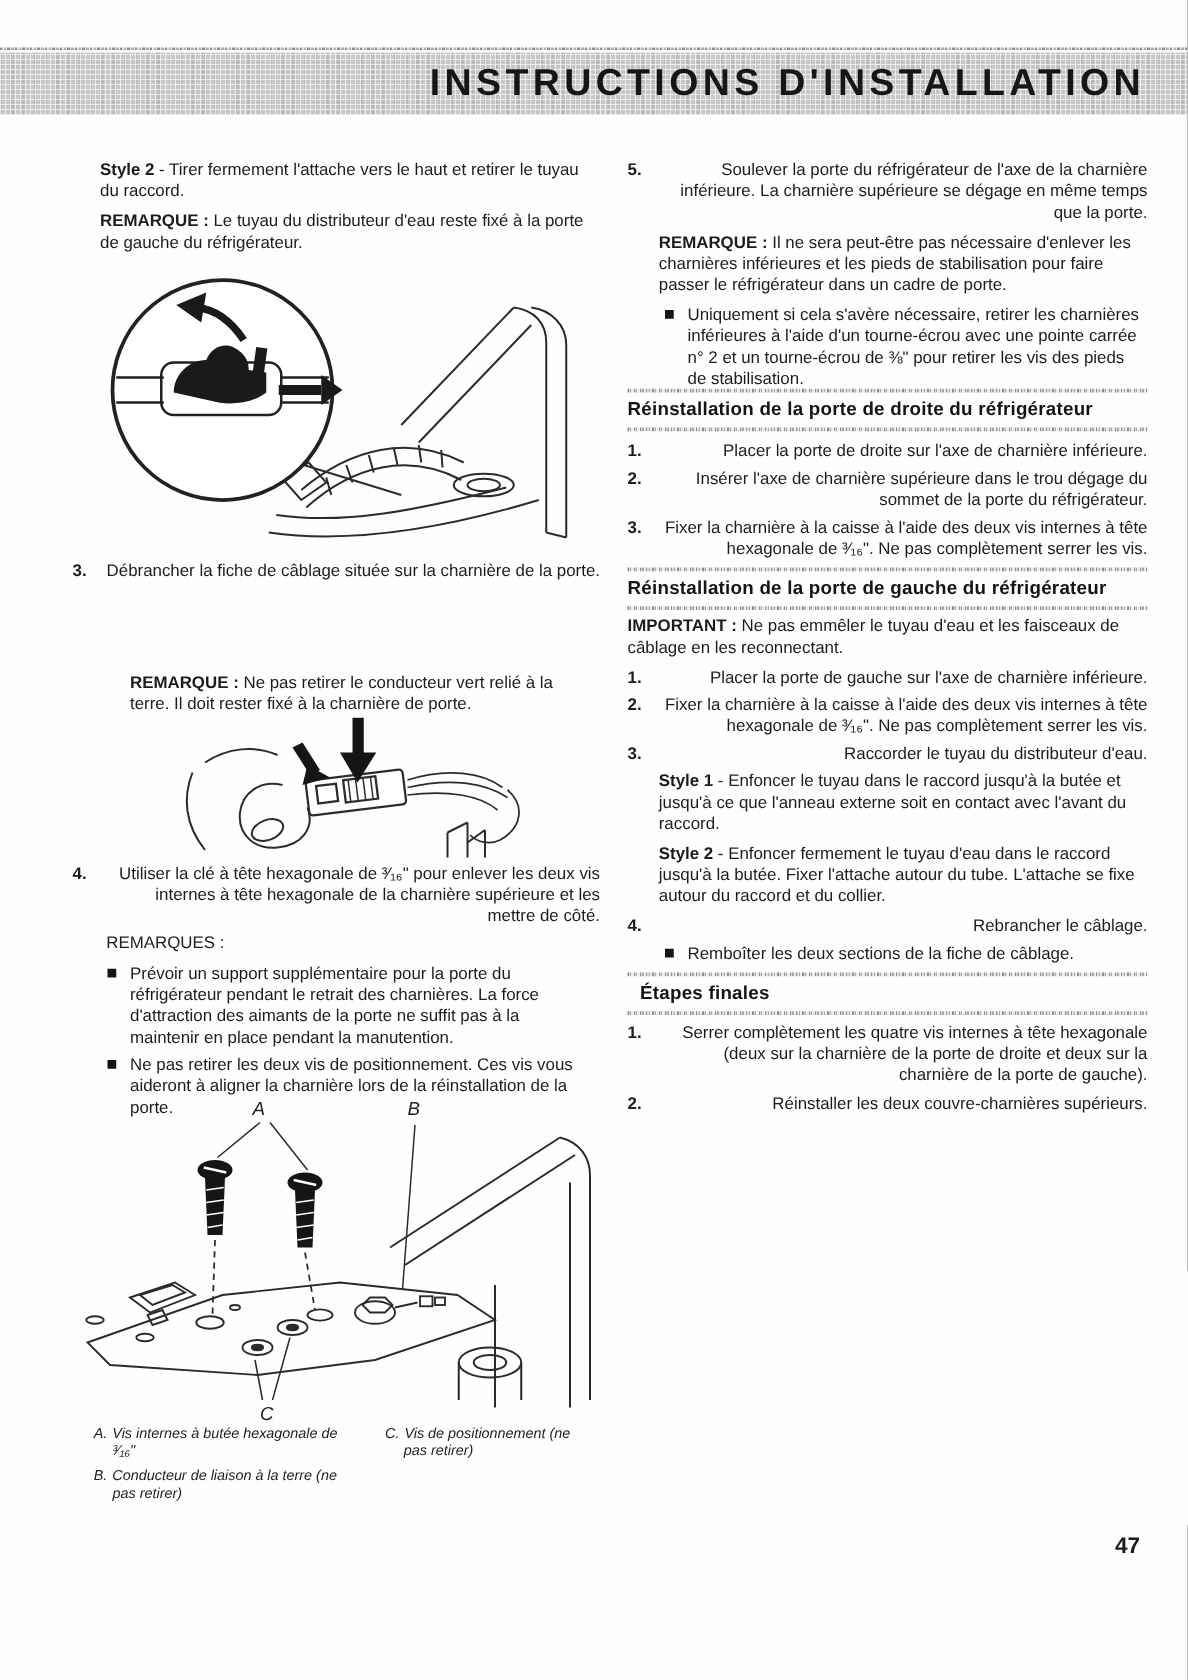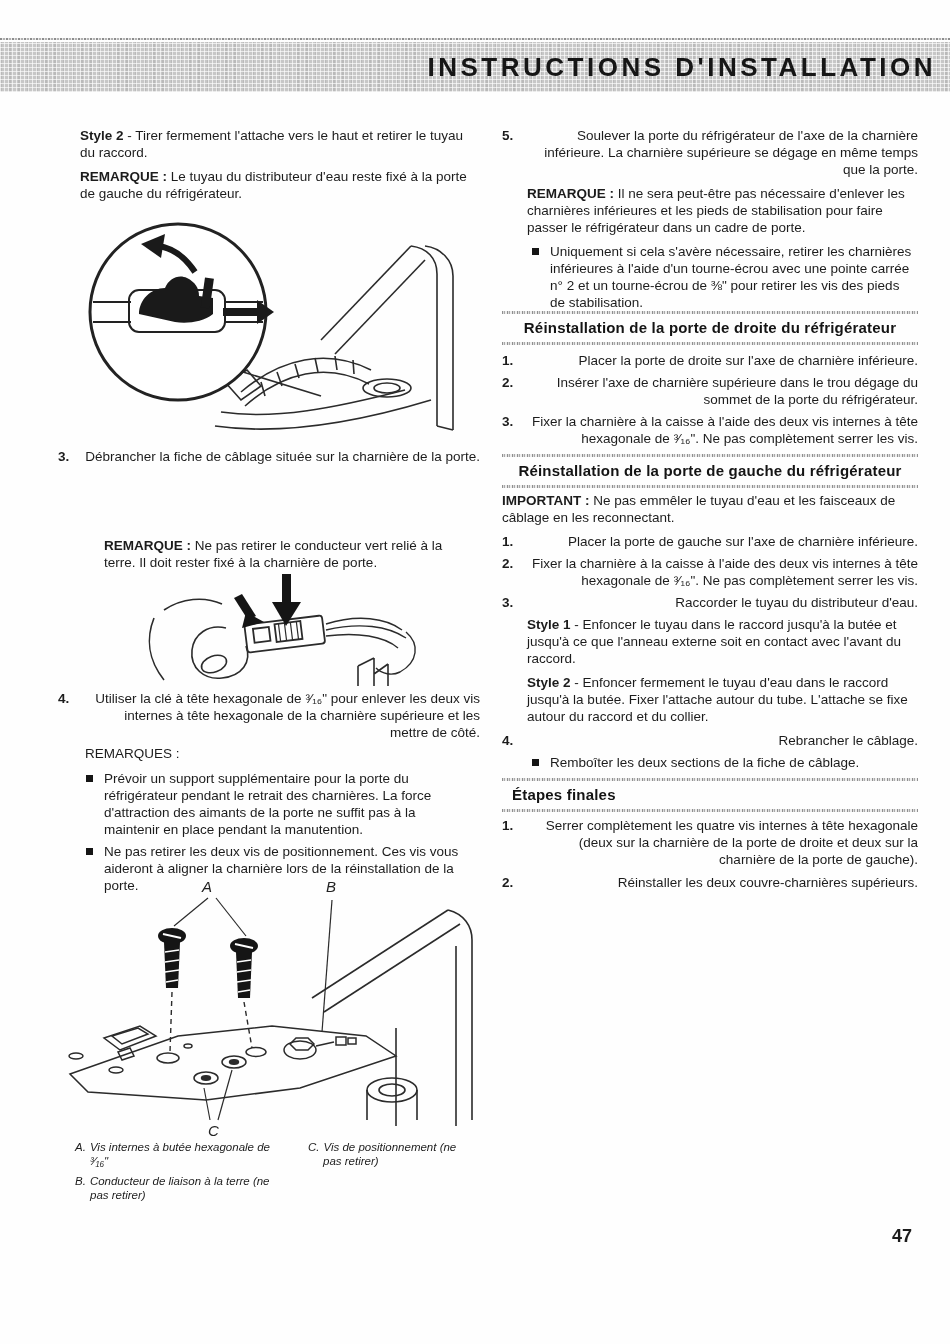--- a/index.html
+++ b/index.html
@@ -5,34 +5,34 @@
   html,body{margin:0;padding:0;background:#888;}
   .page{position:relative;width:950px;height:1344px;background:#fefefe;
         font-family:"Liberation Sans","DejaVu Sans",sans-serif;color:#1c1c1c;overflow:hidden;margin:0 auto;}
   .toprule{position:absolute;left:0;top:38px;width:100%;height:2px;
         background:repeating-linear-gradient(90deg,#8d8d8d 0 2px,#e6e6e6 2px 3px,#b0b0b0 3px 5px,#efefef 5px 6px);}
   .banner{position:absolute;left:0;top:42px;width:100%;height:50px;background-color:#c7c7c7;
         background-image:
           repeating-linear-gradient(0deg,rgba(255,255,255,.65) 0 1px,rgba(0,0,0,0) 1px 4px),
           repeating-linear-gradient(90deg,rgba(255,255,255,.65) 0 1px,rgba(0,0,0,0) 1px 4px),
           repeating-linear-gradient(90deg,rgba(90,90,90,.12) 0 2px,rgba(0,0,0,0) 2px 9px);}
-  .banner h1{margin:0;line-height:50px;text-align:right;padding-right:14px;
-        font-size:26px;font-weight:bold;letter-spacing:3.5px;color:#161616;}
+  .banner h1{margin:0;line-height:50px;text-align:right;padding-right:34px;
+        font-size:30px;font-weight:bold;letter-spacing:3.5px;color:#161616;}
   .col{position:absolute;top:0;height:100%;}
   #leftcol{left:58px;width:422px;}
   #rightcol{left:502px;width:416px;}
   .blk{position:absolute;font-size:13.5px;line-height:17px;}
   p.para{margin:0;}
   .li .num{position:absolute;left:0;top:0;font-weight:bold;}
   .li .txt{display:block;margin-left:25px;text-align:right;}
   .bullet{padding-left:18px;}
   .bullet .sq{position:absolute;left:0;top:5px;width:7px;height:7px;background:#151515;}
   .sechead .dotrule{height:3px;
         background:repeating-linear-gradient(90deg,#8f8f8f 0 1px,#dcdcdc 1px 2px,#a9a9a9 2px 3px,#ededed 3px 5px);}
-  .sechead h2{margin:4px 0;font-size:15px;line-height:20px;font-weight:bold;letter-spacing:.2px;text-align:center;color:#141414;}
+  .sechead h2{margin:4px 0;font-size:15px;line-height:20px;font-weight:bold;letter-spacing:.2px;text-align:left;color:#141414;}
   .sechead.leftalign h2{text-align:left;padding-left:10px;}
   .caps{font-style:italic;font-size:11.5px;line-height:14px;}
   .cap{padding-left:15px;text-indent:-15px;margin-bottom:6px;}
   .cap .clabel{margin-right:4px;}
   .pagenum{position:absolute;right:38px;top:1214px;font-weight:bold;font-size:18px;margin-top:12px;}
   figure{margin:0;}
   .figlabel{font-style:italic;font-size:15px;fill:#222;}
   svg{display:block;}
 </style>
 </head>

